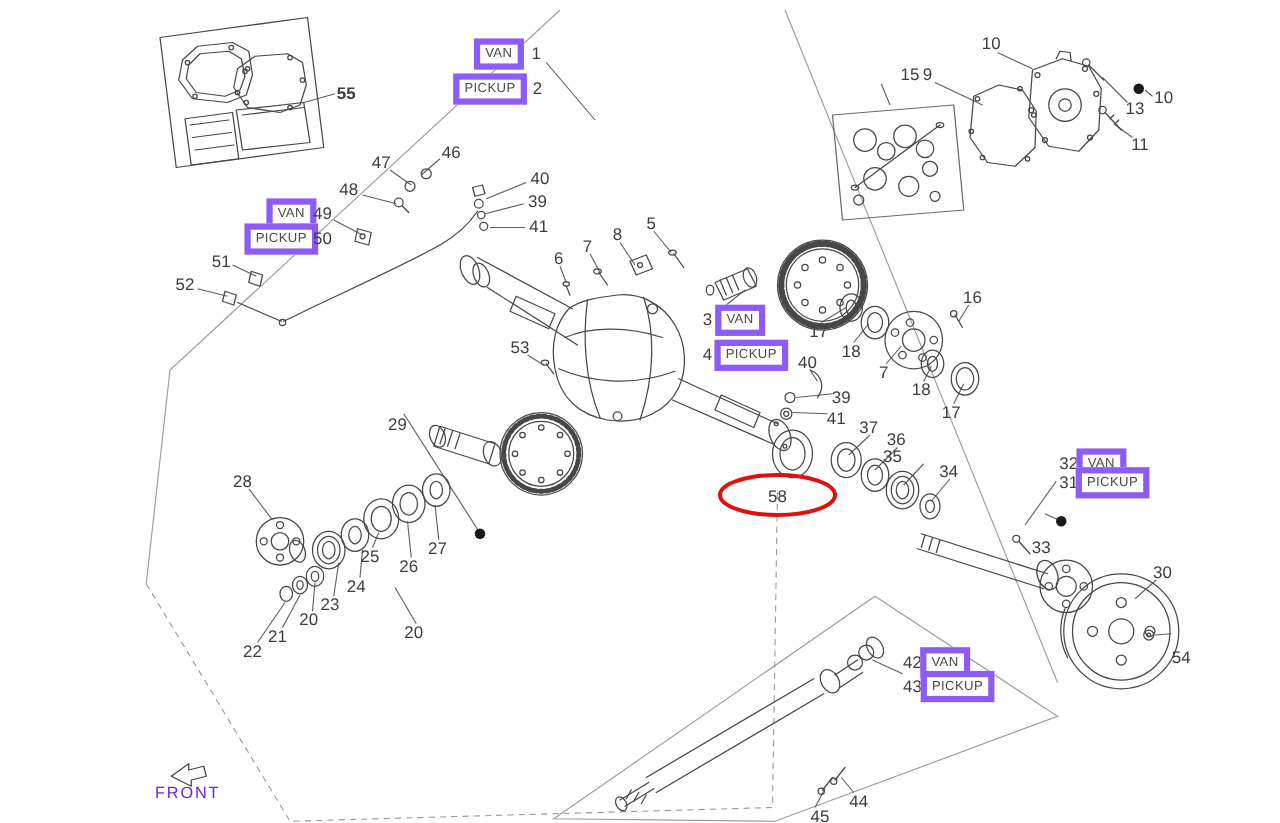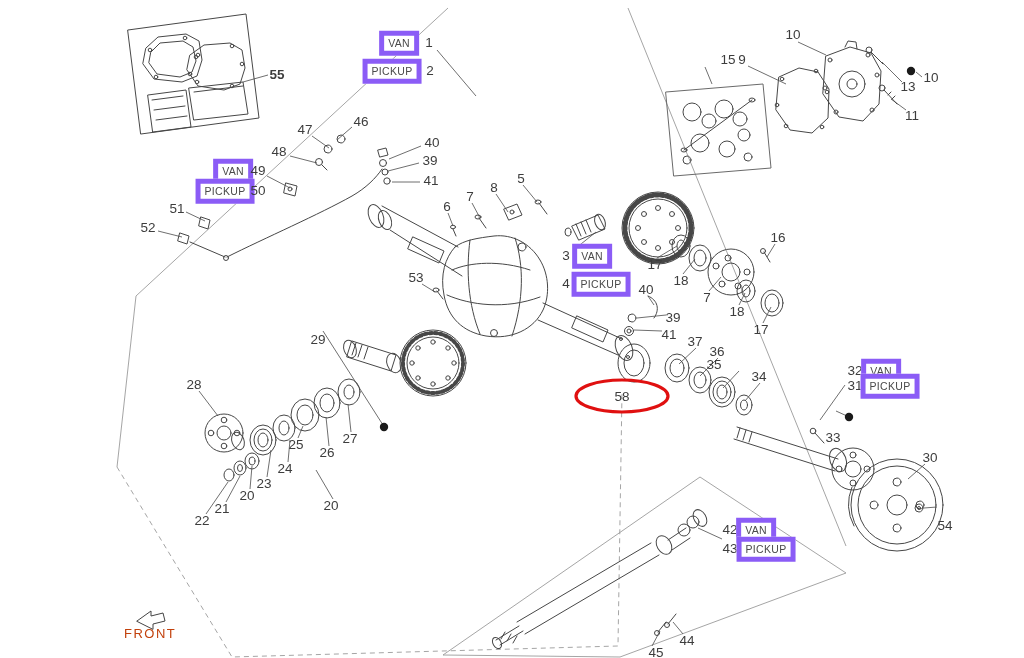--- a/index.html
+++ b/index.html
@@ -12,21 +12,21 @@
     position:absolute;transform:translate(-50%,-50%);
     font-size:13.5px;color:#3d3d3d;white-space:nowrap;line-height:1;
     user-select:none;
   }
   .callout.boxed{
     border:5px solid #8b5cf6;background:#ffffff;color:#4a4a4a;
     font-size:10.5px;padding:2px 4px;letter-spacing:.3px;
   }
   .front-label{
     position:absolute;left:124px;top:626px;font-size:13px;
-    letter-spacing:1.5px;color:#c2410c;transform:none;
+    letter-spacing:1.5px;color:#6d28d9;transform:none;
   }
 </style>
 </head>
 <body>
 
 <div class="stage">
 
   <svg class="art" width="1024" height="658" viewBox="0 0 1024 658">
 
     <g stroke="#9b9b9b" stroke-width="0.9" fill="none">

